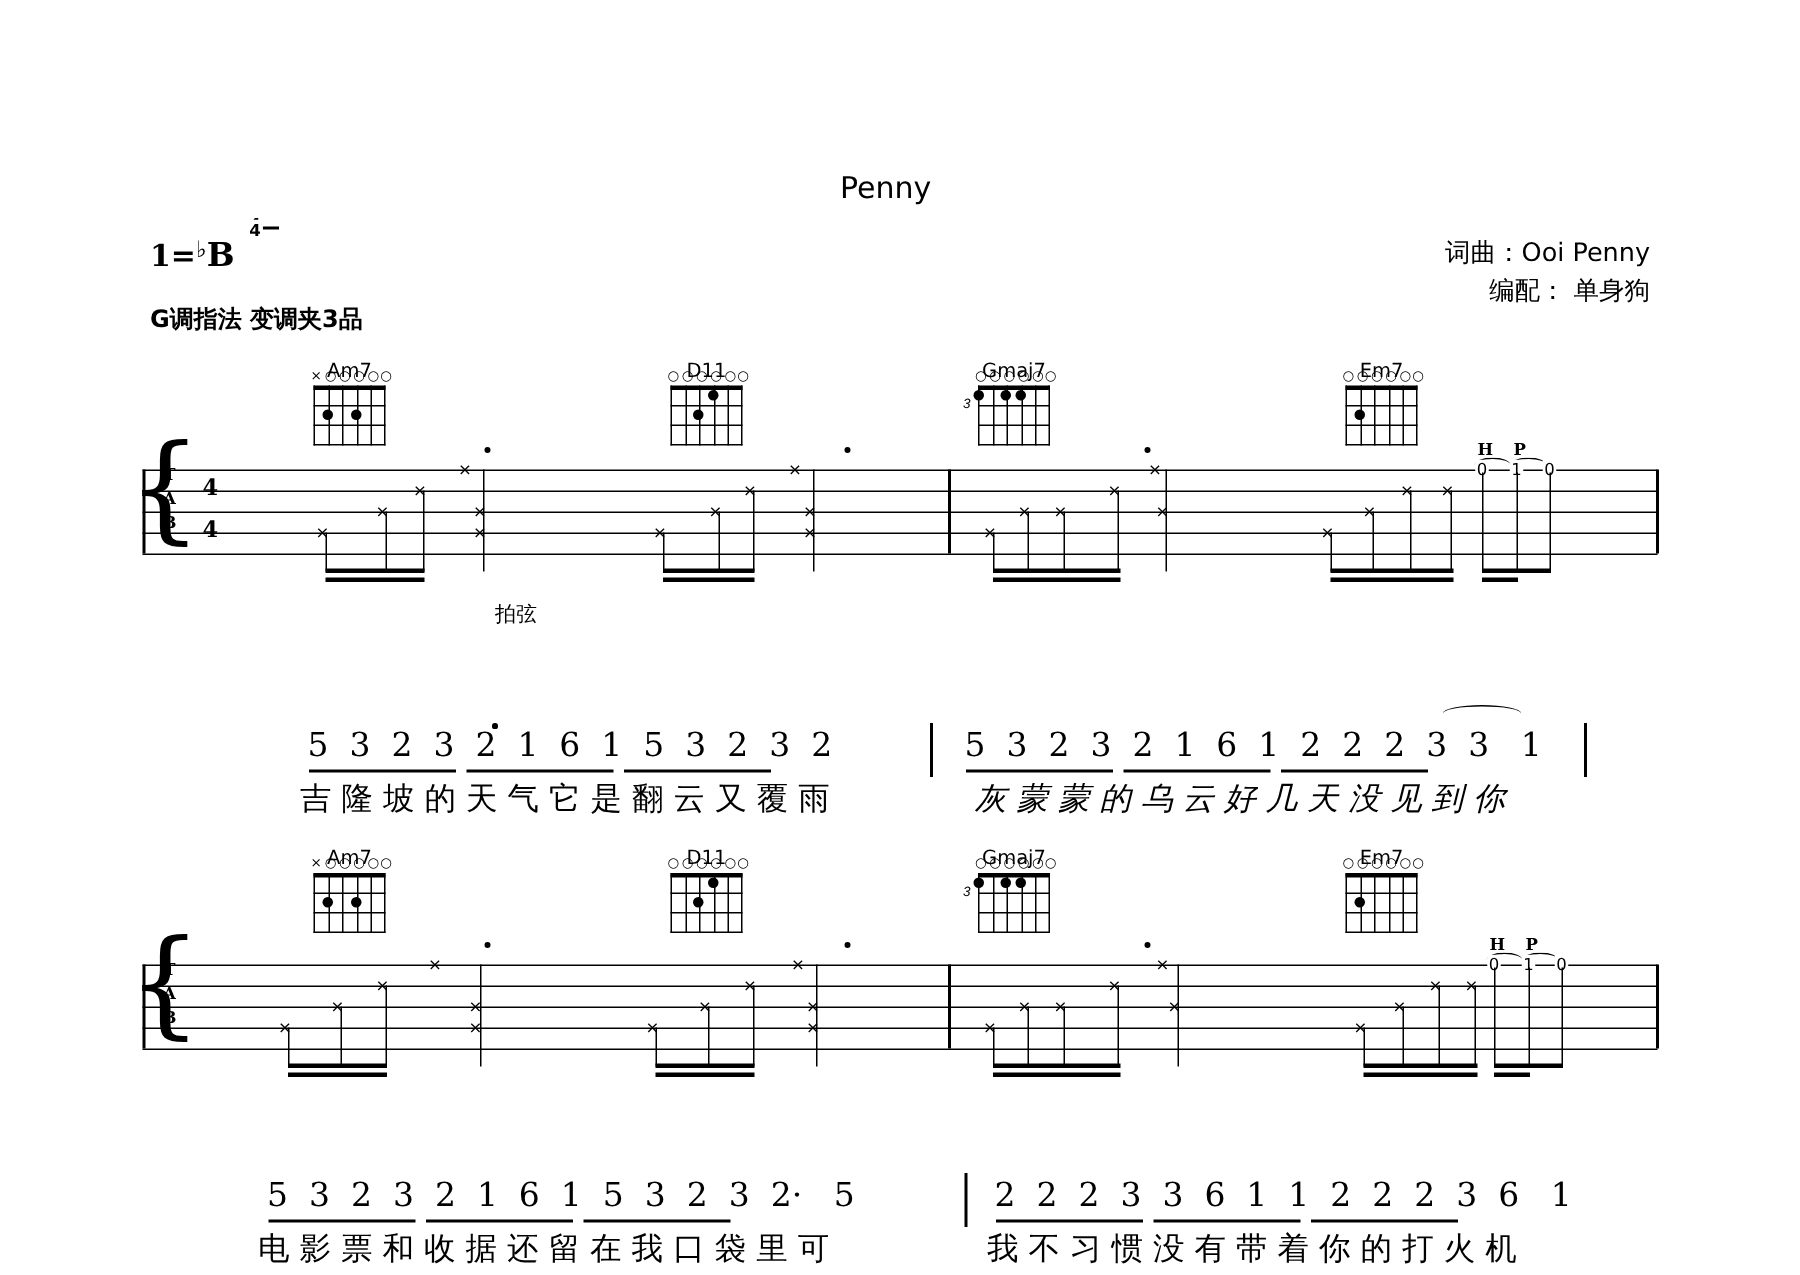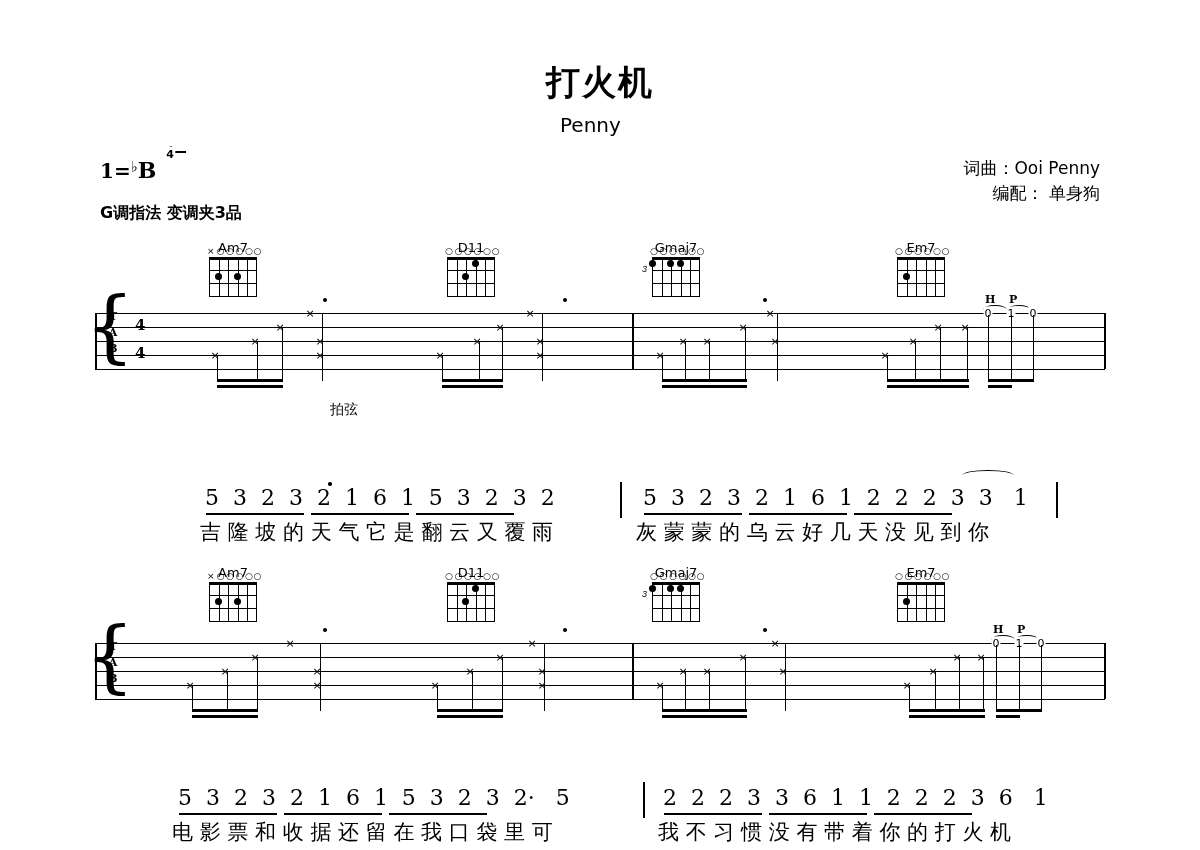--- a/index.html
+++ b/index.html
@@ -52,21 +52,20 @@
   .lyricline{position:absolute;font-size:21px;font-family:"DejaVu Sans",sans-serif;white-space:nowrap;}
   .underline{position:absolute;height:1.6px;background:#000;}
   .updot{position:absolute;width:3.5px;height:3.5px;border-radius:50%;background:#000;}
   .vbar{position:absolute;width:1.6px;background:#000;}
 </style>
 </head>
 <body>
 
 <div class="sheet">
 
-  <div class="title">打火机</div>
   <div class="artist">Penny</div>
 
   <div class="keysig">1=<span class="flat">♭</span><span class="bigB">B</span></div>
   <div class="timesig">
     <span class="num">4</span>
     <span class="bar"></span>
     <span class="num">4</span>
   </div>
   <div class="capo">G调指法  变调夹3品</div>
   <div class="credit1">词曲：Ooi Penny</div>
@@ -260,21 +259,21 @@
     <div class="underline" style="left:311px;top:513px;width:98px;"></div>
     <div class="underline" style="left:416px;top:513px;width:98px;"></div>
     <div class="vbar" style="left:620px;top:482px;height:36px;"></div>
     <div class="numline" style="left:643px;top:485px;">5&nbsp; 3&nbsp; 2&nbsp; 3&nbsp;&nbsp;2&nbsp; 1&nbsp; 6&nbsp; 1&nbsp;&nbsp;2&nbsp; 2&nbsp; 2&nbsp; 3&nbsp;&nbsp;3&nbsp;&nbsp;&nbsp;1</div>
     <div class="underline" style="left:644px;top:513px;width:98px;"></div>
     <div class="underline" style="left:749px;top:513px;width:98px;"></div>
     <div class="underline" style="left:854px;top:513px;width:98px;"></div>
     <div class="slur" style="left:962px;top:470px;width:52px;height:10px;"></div>
     <div class="vbar" style="left:1056px;top:482px;height:36px;"></div>
     <div class="lyricline" style="left:200px;top:518px;">吉 隆 坡 的 天 气 它 是 翻 云 又 覆 雨</div>
-    <div class="lyricline" style="left:636px;top:518px;">灰 蒙 蒙 的 乌 云 好 几 天 没 见 到 你</div>
+    <div class="lyricline" style="left:650px;top:518px;font-style:italic;">灰 蒙 蒙 的 乌 云 好 几 天 没 见 到 你</div>
   </div>
 
   <div class="chord" style="left:205px;top:565px;">
     <div class="cname">Am7</div>
     <div class="grid">
       <div class="nut"></div>
       <div class="vline" style="left:0;"></div>
         <div class="vline" style="left:9.6px;"></div>
         <div class="vline" style="left:19.2px;"></div>
         <div class="vline" style="left:28.8px;"></div>

